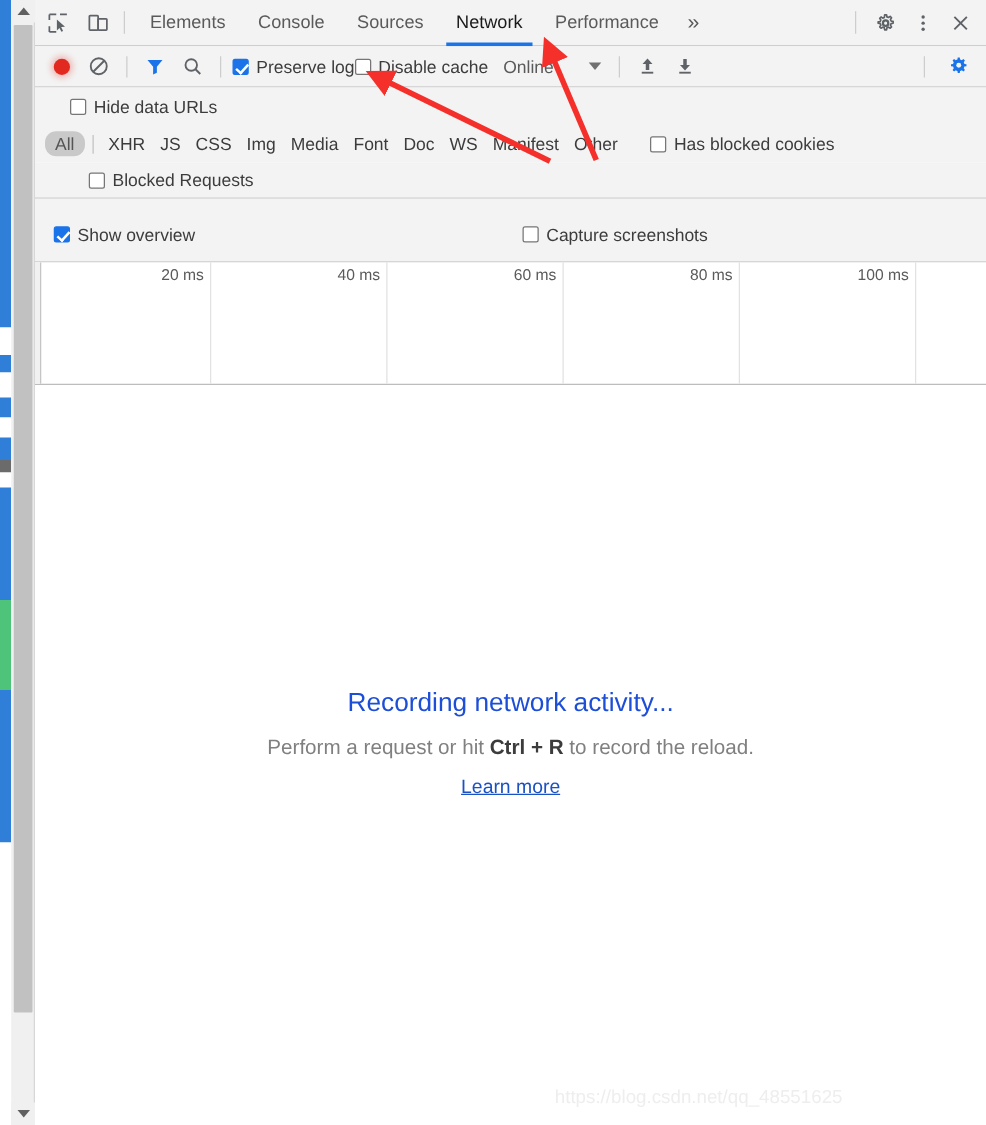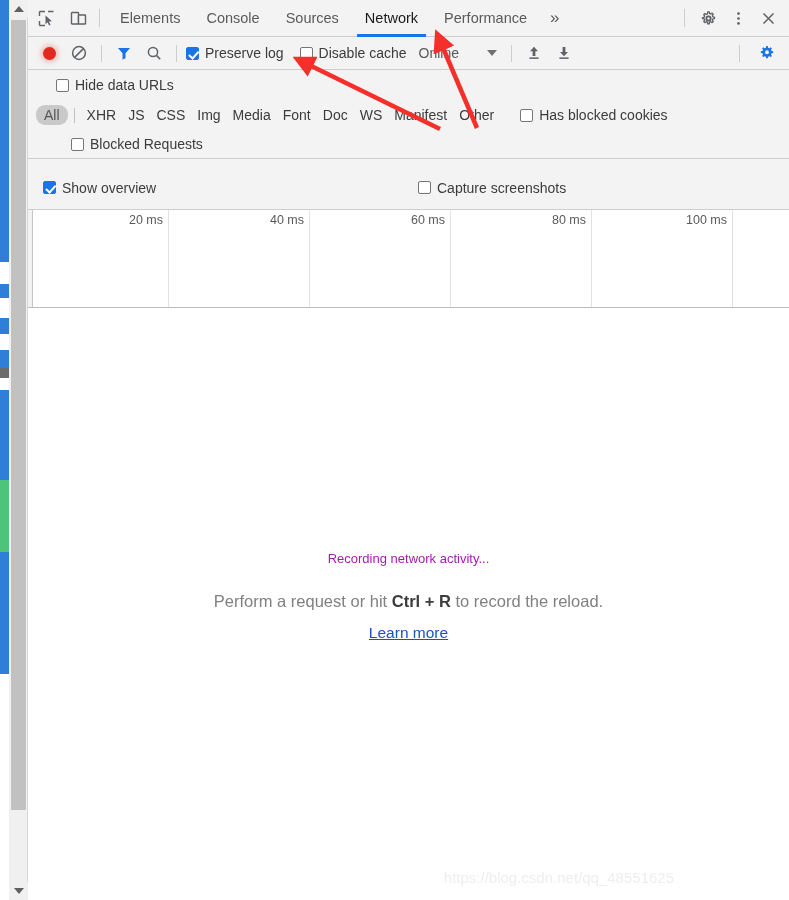--- a/index.html
+++ b/index.html
@@ -268,23 +268,23 @@
     position: relative;
     height: 702px;
     background: #ffffff;
     display: flex;
     flex-direction: column;
     align-items: center;
     justify-content: flex-start;
     padding-top: 243px;
   }
   .empty-title {
-    font-size: 13px;
-    color: #a21caf;
-    margin-bottom: 26px;
+    font-size: 21px;
+    color: #1d4ed8;
+    margin-bottom: 14px;
   }
   .empty-sub {
     font-size: 16.5px;
     color: #808080;
     margin-bottom: 13px;
   }
   .empty-sub b { color: #3c3c3c; font-weight: bold; }
   .empty-link {
     font-size: 15.5px;
     color: #1a52c4;
@@ -423,21 +423,21 @@
           <path d="M10.4 10.4 L14.2 14.2" stroke="#5f6368" stroke-width="1.6"></path>
         </svg>
       </div>
       <div class="nt-sep"></div>
 
       <label class="chk-label" style="margin-left:2px;">
         <span class="chk checked"></span>
         <span>Preserve log</span>
       </label>
 
-      <label class="chk-label" style="margin-left:16px;">
+      <label class="chk-label" style="">
         <span class="chk"></span>
         <span>Disable cache</span>
       </label>
 
       <div class="throttle">
         <span>Online</span>
         <span class="caret"></span>
       </div>
 
       <div class="nt-sep" style="margin-left:14px;"></div>

